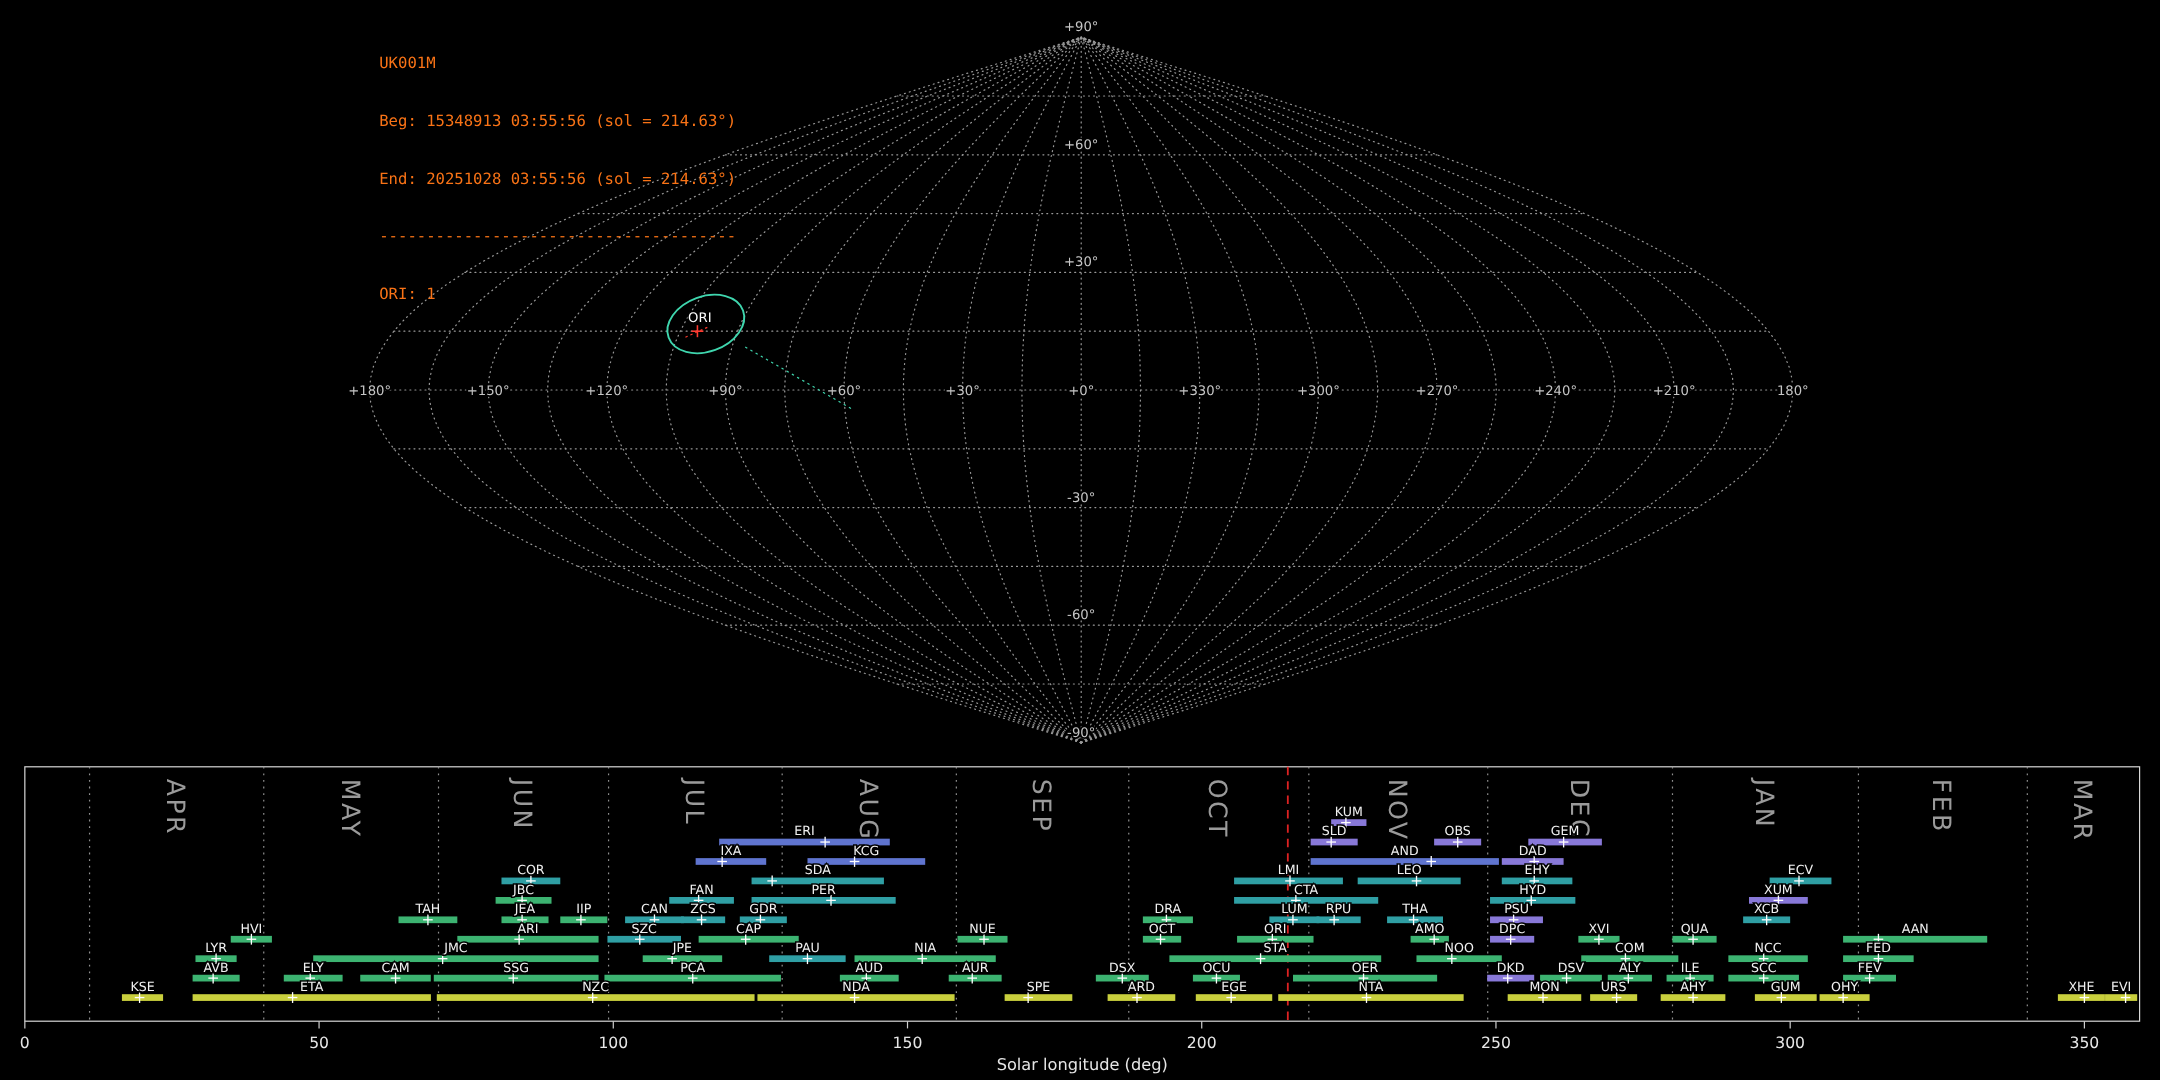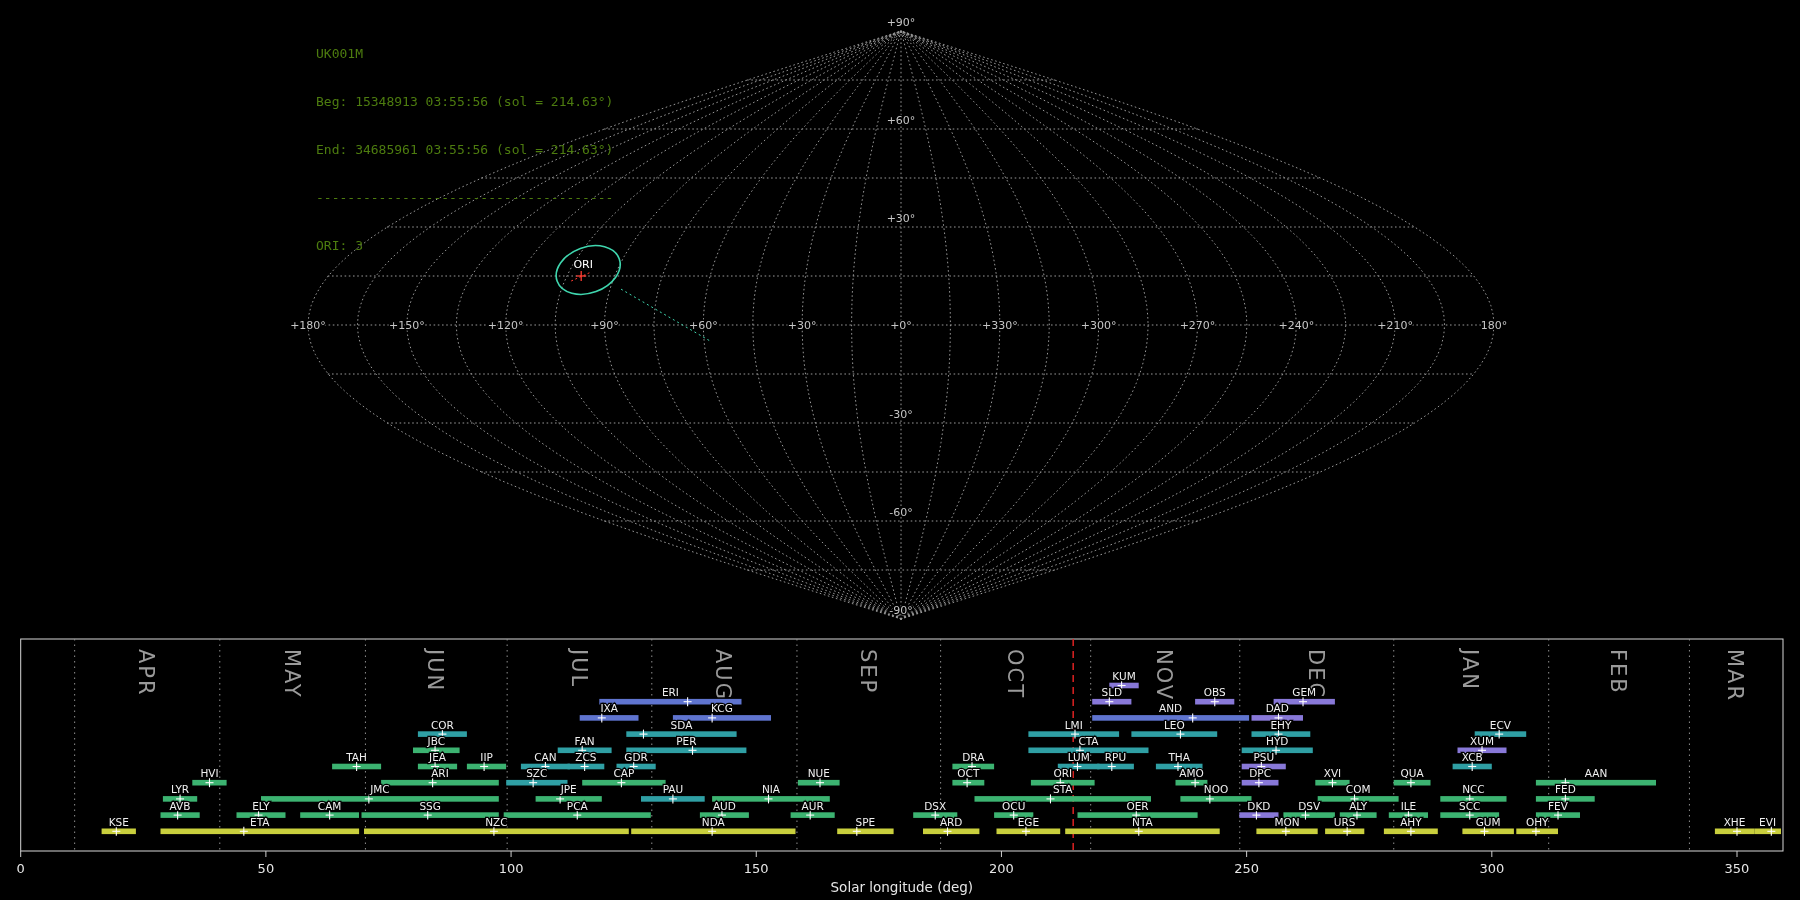--- a/index.html
+++ b/index.html
@@ -1,35 +1,35 @@
 <!DOCTYPE html>
 <html><head>
 <meta charset="utf-8">
 <title>Radiant Map</title>
 <style>
   html,body{margin:0;padding:0;background:#000;}
   body{width:1800px;height:900px;position:relative;overflow:hidden;font-family:"DejaVu Sans",sans-serif;}
-  #header{position:absolute;left:316px;top:14px;color:#4d7c0f;font:13px/16px "DejaVu Sans Mono",monospace;white-space:pre;z-index:2;}
+  #header{position:absolute;left:316px;top:14px;color:#f97316;font:13px/16px "DejaVu Sans Mono",monospace;white-space:pre;z-index:2;}
   svg#scene{position:absolute;left:0;top:0;}
   .glabel{fill:#c6c6c6;font:11px "DejaVu Sans",sans-serif;paint-order:stroke;stroke:#000;stroke-width:3px;}
   .slabel{fill:#f0f0f0;font:10.5px "DejaVu Sans",sans-serif;paint-order:stroke;stroke:#000;stroke-width:2.5px;}
   .month{fill:#9a9a9a;font:21px "DejaVu Sans",sans-serif;letter-spacing:2px;}
   .tick{fill:#e6e6e6;font:13px "DejaVu Sans",sans-serif;}
   .axis{fill:#e6e6e6;font:13.5px "DejaVu Sans",sans-serif;}
   .ori{fill:#ffffff;font:11px "DejaVu Sans",sans-serif;paint-order:stroke;stroke:#000;stroke-width:2px;}
 </style>
 </head>
 <body>
 
 <div id="header">
   <div>UK001M</div>
   <div>Beg: 15348913 03:55:56 (sol = 214.63°)</div>
-  <div>End: 34685961 03:55:56 (sol = 214.63°)</div>
+  <div>End: 20251028 03:55:56 (sol = 214.63°)</div>
   <div>--------------------------------------</div>
-  <div>ORI: 3</div>
+  <div>ORI: 1</div>
 </div>
 
 <svg id="scene" width="1800" height="900">
     <g>
       <line fill="none" stroke="#989898" stroke-width="1" stroke-dasharray="0.8 3.4" stroke-linecap="round" x1="747.5" y1="570" x2="1054.5" y2="570"></line>
       <line fill="none" stroke="#989898" stroke-width="1" stroke-dasharray="0.8 3.4" stroke-linecap="round" x1="604.5" y1="521" x2="1197.5" y2="521"></line>
       <line fill="none" stroke="#989898" stroke-width="1" stroke-dasharray="0.8 3.4" stroke-linecap="round" x1="481.7" y1="472" x2="1320.3" y2="472"></line>
       <line fill="none" stroke="#989898" stroke-width="1" stroke-dasharray="0.8 3.4" stroke-linecap="round" x1="387.4" y1="423" x2="1414.6" y2="423"></line>
       <line fill="none" stroke="#989898" stroke-width="1" stroke-dasharray="0.8 3.4" stroke-linecap="round" x1="328.2" y1="374" x2="1473.8" y2="374"></line>
       <line fill="none" stroke="#989898" stroke-width="1" stroke-dasharray="0.8 3.4" stroke-linecap="round" x1="308.0" y1="325" x2="1494.0" y2="325"></line>

